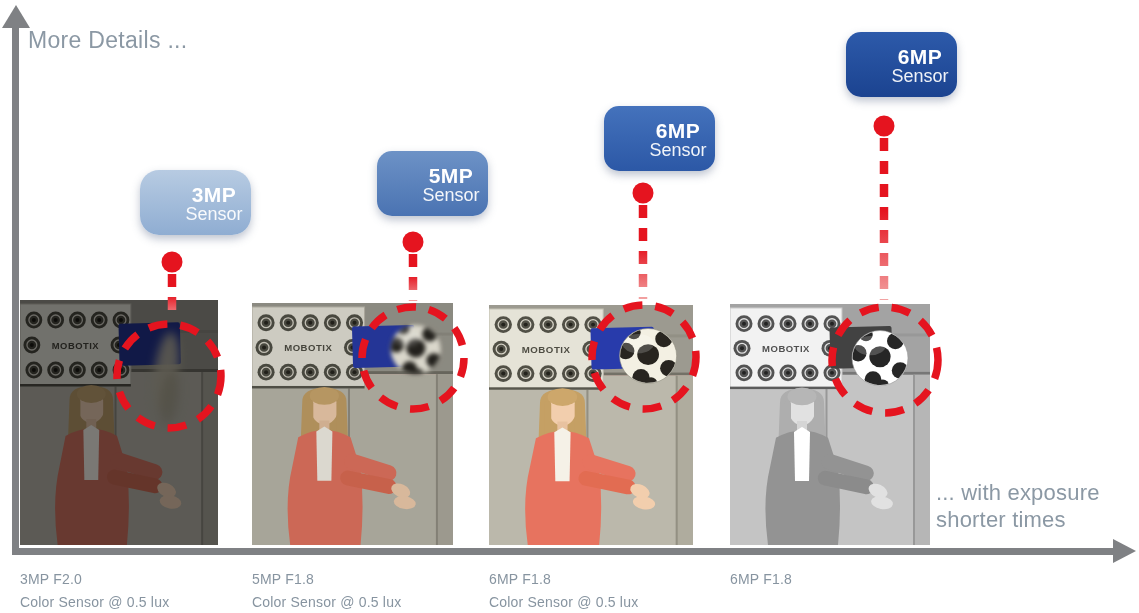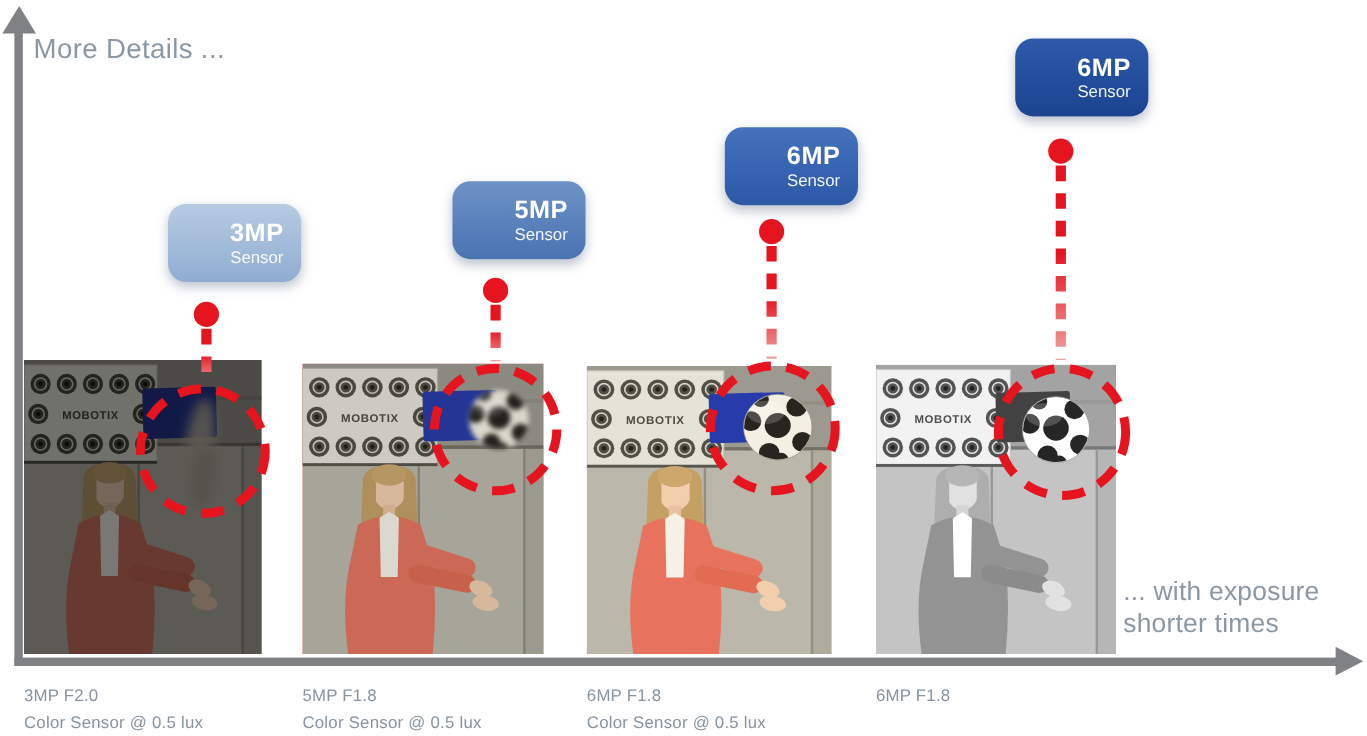--- a/index.html
+++ b/index.html
@@ -27,21 +27,21 @@
   .photo.p1{filter:brightness(.52) saturate(.78) contrast(1.05);}
   .photo.p2{filter:brightness(.93) saturate(.97);}
   .photo.p3{filter:brightness(1.04);}
   .photo.p4{filter:grayscale(1) brightness(1.1) contrast(1.02);}
 
   
   .badge{position:absolute;width:74px;height:65px;border-radius:15px;
     display:flex;flex-direction:column;align-items:center;justify-content:center;
     box-shadow:0 4px 9px rgba(110,125,150,.45);color:#fff;text-align:center;padding-left:37px;}
   .badge-mp{font-size:21px;font-weight:bold;letter-spacing:.5px;line-height:23px;}
-  .badge-sub{font-size:14px;color:rgba(255,255,255,.93);line-height:17px;}
+  .badge-sub{font-size:18px;color:rgba(255,255,255,.93);line-height:17px;}
 
   
   .caption{position:absolute;top:568px;font-size:14px;line-height:23px;
     color:var(--caption,#8794a0);letter-spacing:.2px;white-space:nowrap;}
 
   #overlay{position:absolute;left:0;top:0;pointer-events:none;}
 </style>
 </head>
 <body>
 
@@ -501,21 +501,21 @@
       <line x1="413" y1="254" x2="413" y2="301" stroke="url(#lg1)" stroke-width="8.5" stroke-dasharray="13 10"></line>
       <circle cx="413" cy="358" r="51" fill="none" stroke="#e5141f" stroke-width="7.5" stroke-dasharray="19 13" stroke-linecap="butt"></circle>
       <circle cx="643" cy="193" r="10.5" fill="#e5141f"></circle>
       <line x1="643" y1="205" x2="643" y2="299" stroke="url(#lg2)" stroke-width="8.5" stroke-dasharray="13 10"></line>
       <circle cx="644" cy="357" r="52" fill="none" stroke="#e5141f" stroke-width="7.5" stroke-dasharray="19 13" stroke-linecap="butt"></circle>
       <circle cx="884" cy="126" r="10.5" fill="#e5141f"></circle>
       <line x1="884" y1="138" x2="884" y2="300" stroke="url(#lg3)" stroke-width="8.5" stroke-dasharray="13 10"></line>
       <circle cx="885" cy="360" r="53" fill="none" stroke="#e5141f" stroke-width="7.5" stroke-dasharray="19 13" stroke-linecap="butt"></circle>
     </svg>
 
-  <div class="badge" style="left: 140px; top: 170px; background: linear-gradient(rgb(183, 203, 226), rgb(143, 173, 210));">
+  <div class="badge" style="left: 140px; top: 170px; background: linear-gradient(rgb(183, 203, 226), rgb(143, 173, 210)); border-radius: 19px;">
     <div class="badge-mp">3MP</div>
     <div class="badge-sub">Sensor</div>
   </div>
   <div class="badge" style="left: 377px; top: 151px; background: linear-gradient(rgb(109, 146, 198), rgb(74, 115, 178));">
     <div class="badge-mp">5MP</div>
     <div class="badge-sub">Sensor</div>
   </div>
   <div class="badge" style="left: 604px; top: 106px; background: linear-gradient(rgb(68, 114, 188), rgb(44, 88, 166));">
     <div class="badge-mp">6MP</div>
     <div class="badge-sub">Sensor</div>

